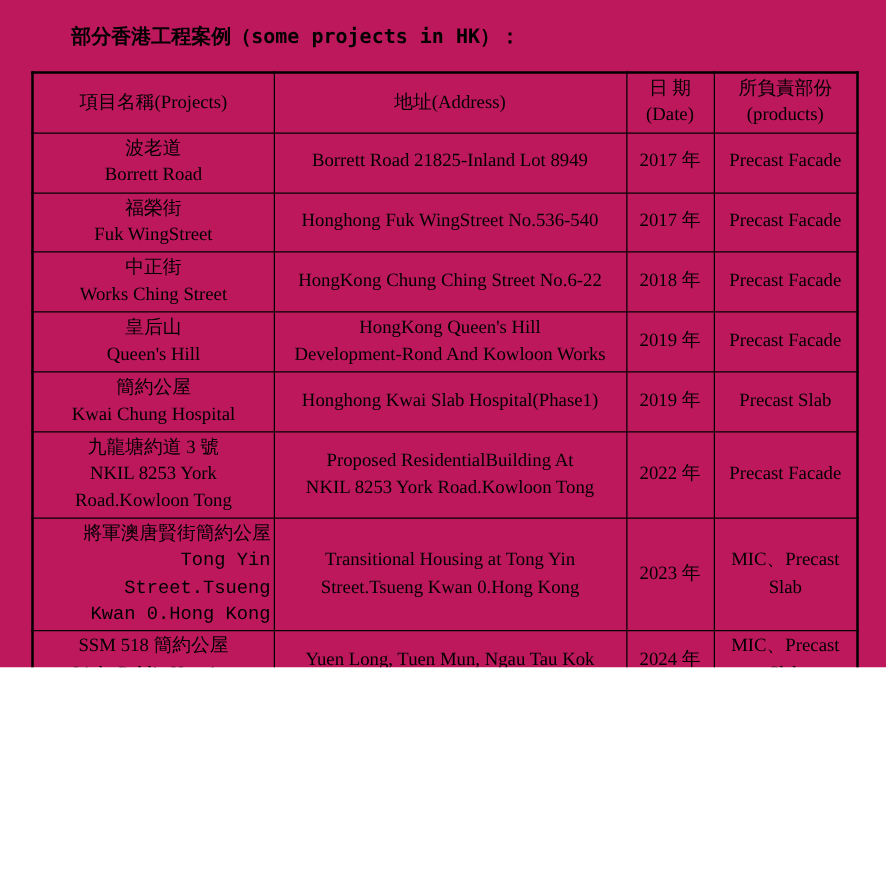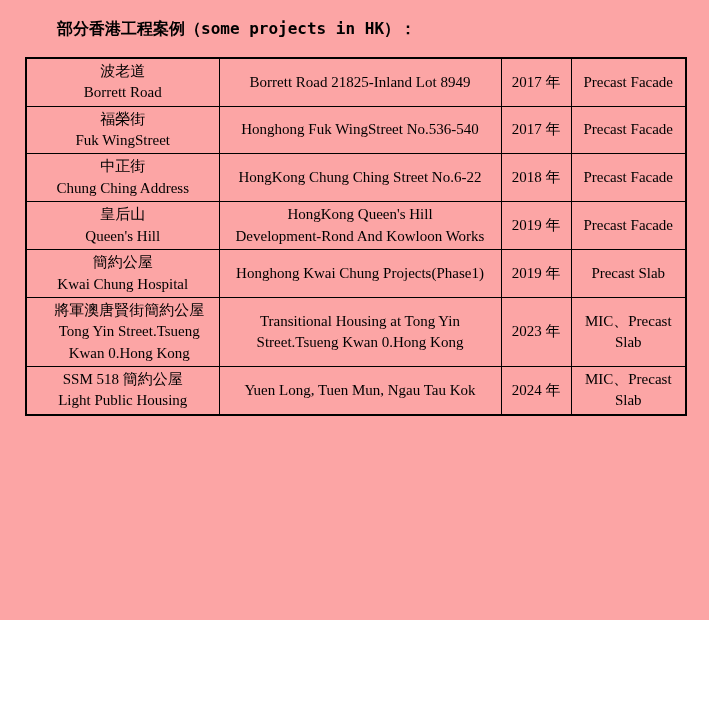--- a/index.html
+++ b/index.html
@@ -3,22 +3,22 @@
 <meta charset="utf-8">
 <style>
   html, body {
     margin: 0;
     padding: 0;
     background: #ffffff;
   }
   .page {
     position: relative;
     width: 709px;
-    height: 620px;
-    background: #fca5a5;
+    height: 534px;
+    background: #be185d;
     color: #000000;
     overflow: hidden;
   }
   .doc-title {
     position: absolute;
     left: 57px;
     top: 19px;
     font-family: "DejaVu Sans Mono", "DejaVu Sans", sans-serif;
     font-weight: bold;
     font-size: 16px;
@@ -49,82 +49,99 @@
     font-weight: normal;
     white-space: pre-line;
     line-height: 1.42;
     overflow: hidden;
   }
   tr.h-header { height: 41px; }
   tr.h-std    { height: 45px; padding-left: 28px; }
   tr.h-med    { height: 48px; }
   tr.h-tall   { height: 67px; }
   tr.h-last   { height: 43px; }
-  td.align-left { text-align: center; padding-left: 15px; padding-right: 2px; }
+  td.align-left { text-align: right; padding-left: 15px; padding-right: 2px; font-family: Liberation Mono, monospace; }
 </style>
 </head>
 <body>
 
 <div class="page">
 
   <div class="doc-title">部分香港工程案例（some projects in HK）：</div>
 
   <table class="projects-table">
     <colgroup>
       <col class="c-projects">
       <col class="c-address">
       <col class="c-date">
       <col class="c-products">
     </colgroup>
     <tbody>
+      <tr class="h-header">
+        <th>項目名稱(Projects)</th>
+        <th>地址(Address)</th>
+        <th>日 期
+(Date)</th>
+        <th>所負責部份
+(products)</th>
+      </tr>
 
       <tr class="h-med">
         <td>波老道
 Borrett Road</td>
         <td>Borrett Road 21825-Inland Lot 8949</td>
         <td>2017 年</td>
         <td>Precast Facade</td>
       </tr>
 
       <tr class="h-std">
         <td>福榮街
 Fuk WingStreet</td>
         <td>Honghong Fuk WingStreet No.536-540</td>
         <td>2017 年</td>
         <td>Precast Facade</td>
       </tr>
 
 
       <tr class="h-med">
         <td>中正街
-Chung Ching Address</td>
+Works Ching Street</td>
         <td>HongKong Chung Ching Street No.6-22</td>
         <td>2018 年</td>
         <td>Precast Facade</td>
       </tr>
 
       <tr class="h-med">
         <td>皇后山
 Queen's Hill</td>
         <td>HongKong Queen's Hill
 Development-Rond And Kowloon Works</td>
         <td>2019 年</td>
         <td>Precast Facade</td>
       </tr>
 
       <tr class="h-med">
         <td>簡約公屋
 Kwai Chung Hospital</td>
-        <td>Honghong Kwai Chung Projects(Phase1)</td>
+        <td>Honghong Kwai Slab Hospital(Phase1)</td>
         <td>2019 年</td>
         <td>Precast Slab</td>
       </tr>
 
 
 
+      <tr class="h-tall">
+        <td>九龍塘約道 3 號
+NKIL 8253 York
+Road.Kowloon Tong</td>
+        <td>Proposed ResidentialBuilding At
+NKIL 8253 York Road.Kowloon Tong</td>
+        <td>2022 年</td>
+        <td>Precast Facade</td>
+      </tr>
 
       <tr class="h-tall">
         <td class="align-left">將軍澳唐賢街簡約公屋
 Tong Yin Street.Tsueng
 Kwan 0.Hong Kong</td>
         <td>Transitional Housing at Tong Yin
 Street.Tsueng Kwan 0.Hong Kong</td>
         <td>2023 年</td>
         <td>MIC、Precast Slab</td>
       </tr>

